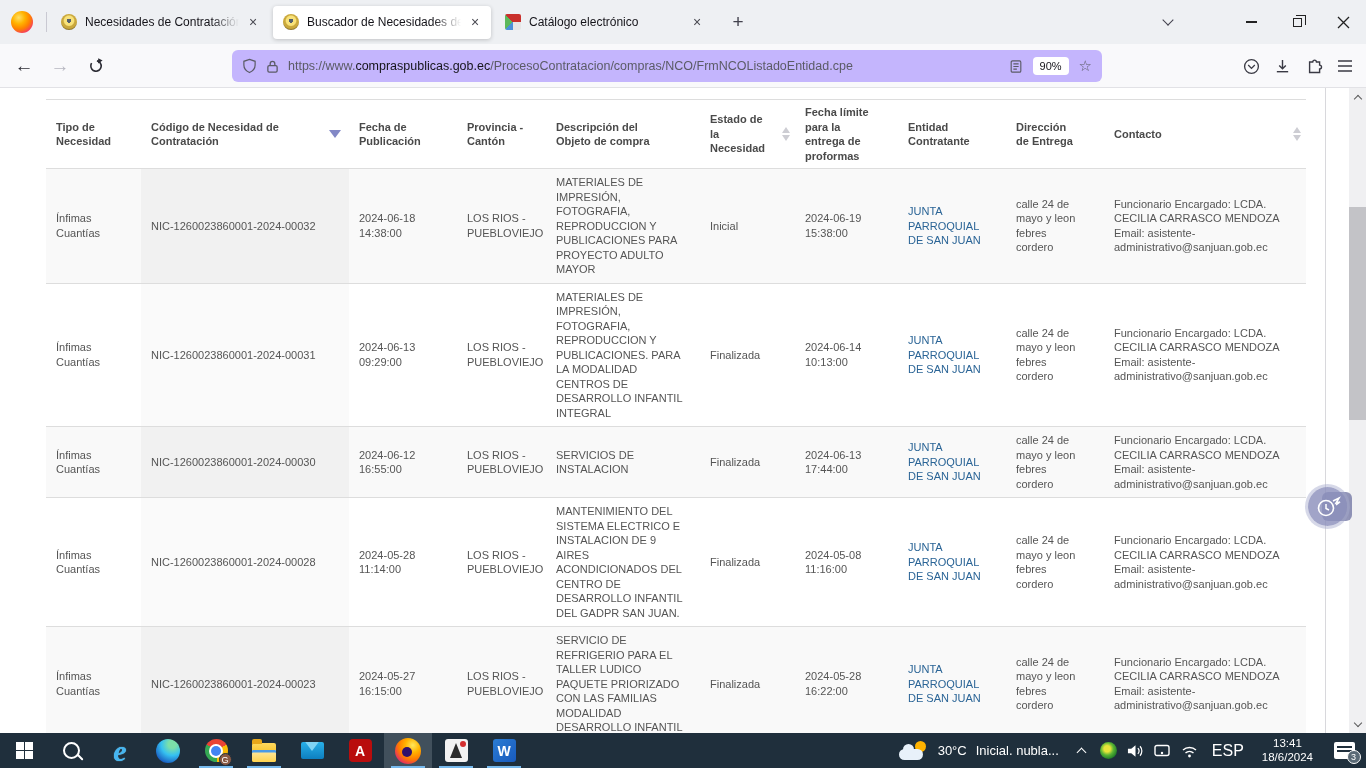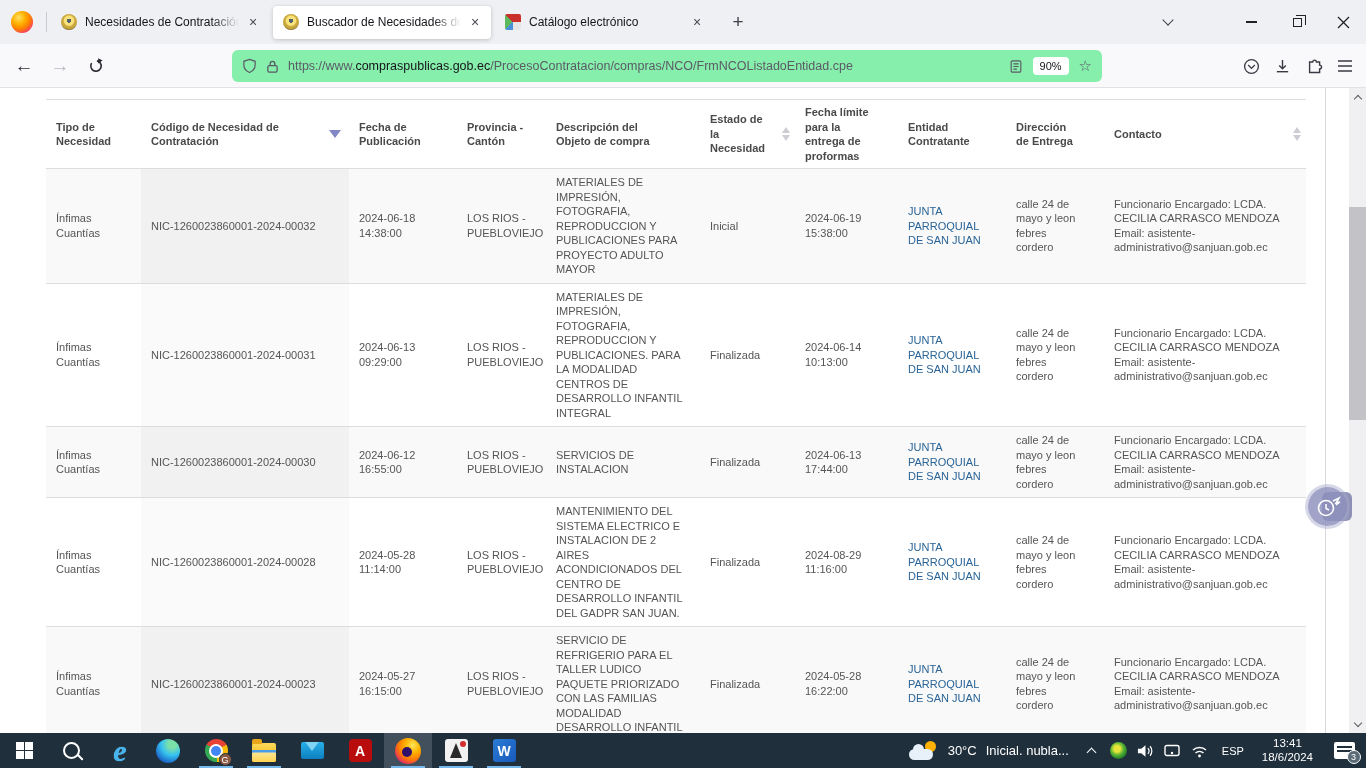--- a/index.html
+++ b/index.html
@@ -20,21 +20,21 @@
 .strip-right{margin-left:auto;display:flex;align-items:center;height:100%}
 .alltabs-chev{width:30px;height:30px;display:flex;align-items:center;justify-content:center;margin-right:45px}
 .chev-down{width:8px;height:8px;border-right:1.6px solid #42414d;border-bottom:1.6px solid #42414d;transform:rotate(45deg);margin-top:-4px}
 .winbtn{width:46px;height:44px;display:flex;align-items:center;justify-content:center;color:#222}
 .min-glyph{width:11px;height:1.5px;background:#222}
 .restore-glyph{width:9px;height:9px;border:1.3px solid #222;position:relative;background:#eef0f3}
 .restore-glyph:before{content:'';position:absolute;top:-3.5px;left:2px;width:9px;height:9px;border:1.3px solid #222;border-bottom:none;border-left:none}
 
 .navbar{position:absolute;top:44px;left:0;right:0;height:44px;background:#f9f9fb;border-bottom:1px solid #e2e2e6}
 .navbtn{position:absolute;top:6px;width:32px;height:32px;display:flex;align-items:center;justify-content:center;font-size:19px;color:#2b2b33}
-.urlbar{position:absolute;left:232px;top:6px;width:870px;height:32px;background:#86efac;border-radius:6px;display:flex;align-items:center;padding:0 10px;font-size:12.5px}
+.urlbar{position:absolute;left:232px;top:6px;width:870px;height:32px;background:#c4b5fd;border-radius:6px;display:flex;align-items:center;padding:0 10px;font-size:12.5px}
 .urlbar .ic{display:flex;align-items:center;margin-right:9px;flex:none}
 .urltext{white-space:nowrap;overflow:hidden;color:#5b5b66;flex:1}
 .urltext b{color:#15141a;font-weight:normal}
 .zoombadge{background:#fff;border-radius:4px;font-size:11px;color:#15141a;padding:3px 7px;margin:0 10px;flex:none}
 .star{font-size:15px;color:#5b5b66;flex:none}
 .nav-right{position:absolute;right:6px;top:6px;height:32px;display:flex;align-items:center}
 .nav-right .btn{width:31px;height:31px;display:flex;align-items:center;justify-content:center}
 
 .content{position:absolute;top:88px;left:0;width:1349px;height:645px;background:#fff;overflow:hidden}
 .vline{position:absolute;left:1325px;top:88px;height:645px;width:1px;background:#d8d8dc}
@@ -94,21 +94,21 @@
 .tray{margin-left:auto;display:flex;align-items:center;height:100%;font-size:13px}
 .weather{display:flex;align-items:center;height:100%;padding:8px 10px}
 .weather-ic{position:relative;width:30px;height:20px;margin-right:9px}
 .weather-ic .sun{position:absolute;right:3px;top:0;width:11px;height:11px;border-radius:50%;background:#ffb300}
 .weather-ic .cloud{position:absolute;left:0;bottom:1px;width:24px;height:11px;background:#e8f1fa;border-radius:8px}
 .weather-ic .cloud:before{content:'';position:absolute;left:4px;top:-5px;width:11px;height:11px;border-radius:50%;background:#e8f1fa}
 .weather .temp{margin-right:9px}
 .tray-btn{height:100%;display:flex;align-items:center;justify-content:center;flex:none}
 .chev-up{width:7px;height:7px;border-left:1.7px solid #fff;border-top:1.7px solid #fff;transform:rotate(45deg);margin-top:3px}
 .tray-green{width:17px;height:17px;border-radius:50%;background:radial-gradient(circle at 42% 40%,#e8e53a 0 22%,#59b434 45%,#1d7a27 75%)}
-.lang{font-size:11px;padding:0 9px}
+.lang{font-size:16px;padding:0 9px}
 .clock{font-size:11.5px;line-height:13.5px;text-align:center;padding:0 9px}
 .notif{position:relative;width:21px;height:17px;background:#fff;border-radius:2px}
 .notif:before{content:'';position:absolute;left:3px;top:4px;right:3px;height:2px;background:#1f2f3c;box-shadow:0 4px 0 #1f2f3c}
 .nbadge{position:absolute;right:-6px;bottom:-5px;width:14px;height:14px;border-radius:50%;background:#5a6a76;border:1px solid #fff;color:#fff;font-size:9px;display:flex;align-items:center;justify-content:center}
 </style>
 </head>
 <body>
 
 <div class="tabstrip">
   <div class="fx-logo"></div>
@@ -337,28 +337,28 @@
         <tr class="even">
           <td>Ínfimas
 Cuantías</td>
           <td class="sorted">NIC-1260023860001-2024-00028</td>
           <td>2024-05-28
 11:14:00</td>
           <td>LOS RIOS -
 PUEBLOVIEJO</td>
           <td>MANTENIMIENTO DEL
 SISTEMA ELECTRICO E
-INSTALACION DE 2
+INSTALACION DE 9
 AIRES
 ACONDICIONADOS DEL
 CENTRO DE
 DESARROLLO INFANTIL
 DEL GADPR SAN JUAN.</td>
           <td>Finalizada</td>
-          <td>2024-08-29
+          <td>2024-05-08
 11:16:00</td>
           <td><a class="entidad-link" href="#">JUNTA
 PARROQUIAL
 DE SAN JUAN</a></td>
           <td>calle 24 de
 mayo y leon
 febres
 cordero</td>
           <td>Funcionario Encargado: LCDA.
 CECILIA CARRASCO MENDOZA

